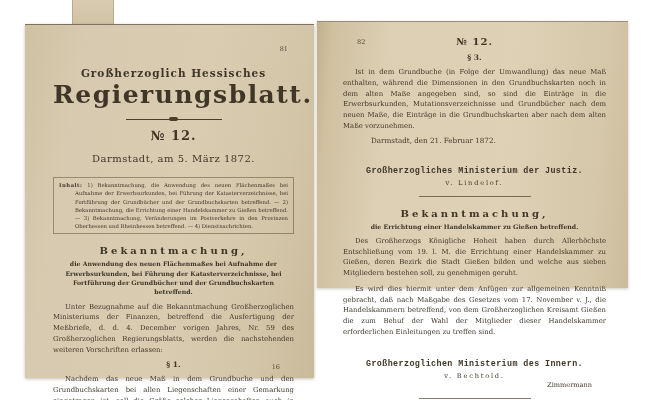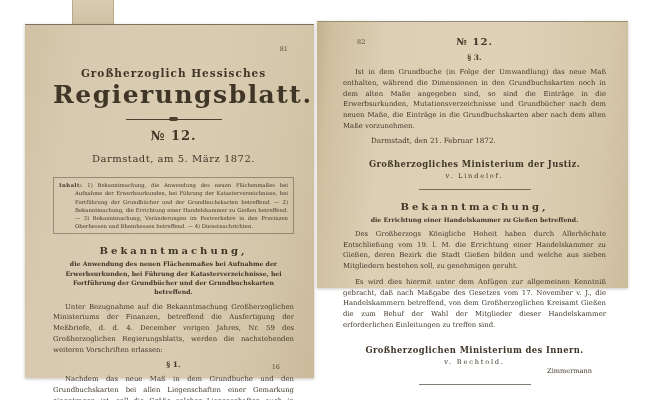--- a/index.html
+++ b/index.html
@@ -36,21 +36,21 @@
   .notice-head{font-size:10px;font-weight:bold;letter-spacing:3px;margin-top:11px;}
   .notice-sub{font-size:6.2px;font-weight:bold;line-height:1.5;margin:3px auto 0;width:97%;}
   .para{font-size:6.9px;line-height:1.56;text-align:justify;text-indent:12px;margin-top:5px;}
   .sect{font-size:7.5px;font-weight:bold;margin-top:5px;}
   .sig-mark{position:absolute;bottom:7px;right:34px;font-size:6.5px;color:#564a38;}
   .rp-headrow{position:relative;height:12px;}
   .rp-pagenum{position:absolute;left:14px;top:2px;}
   .rp-running{font-size:10px;font-weight:bold;letter-spacing:1px;}
   .dateline-small{font-size:7.2px;margin:4px 0 0 28px;}
   .auth-line{font-size:6.8px;margin-top:8px;}
-  .ministry{font-size:8.4px;font-weight:bold;margin-top:14px;letter-spacing:.4px;}
+  .ministry{font-size:8.4px;font-weight:bold;margin-top:21px;letter-spacing:.4px;font-family:Liberation Mono, monospace;}
   .signer{font-size:6.6px;letter-spacing:1.8px;margin-top:3px;}
   .countersigner{text-align:right;padding-right:14px;font-size:6.6px;margin-top:1px;}
   .notice-divider{width:112px;margin:9px auto 2px;border-top:1px solid rgba(64,54,39,.65);}
 </style>
 </head>
 <body>
 
 <div class="canvas">
 
   <div class="top-tab"></div>

